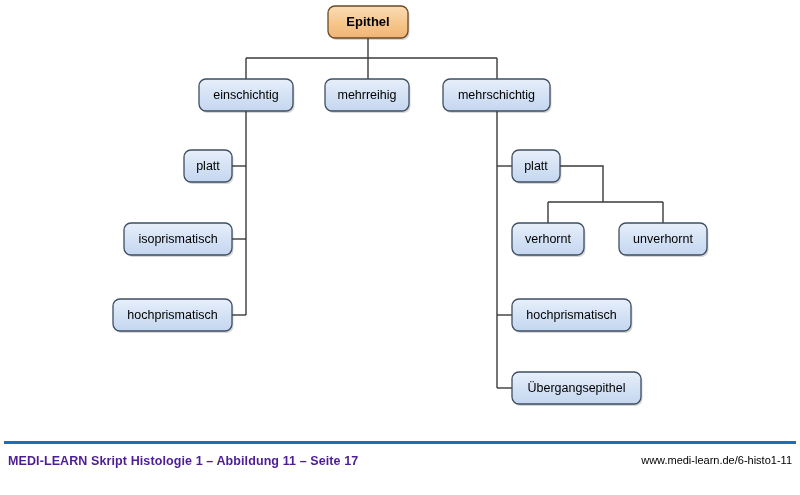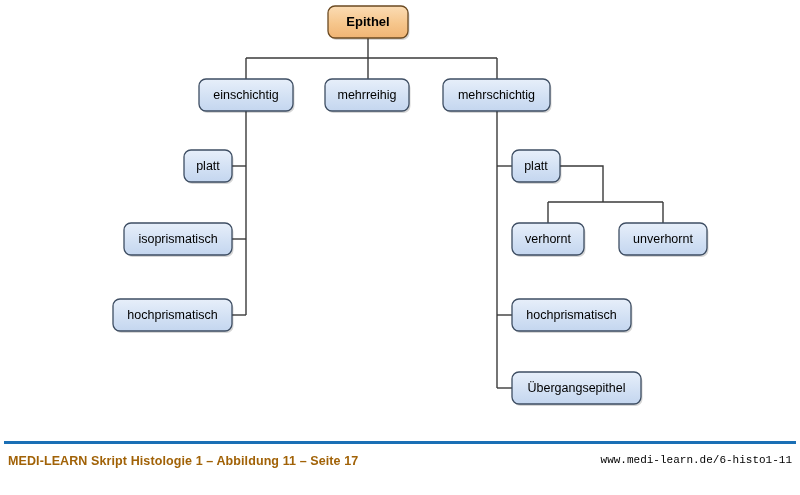--- a/index.html
+++ b/index.html
@@ -57,29 +57,29 @@
     position: absolute;
     left: 8px;
     top: 22px;
     width: 560px;
   }
   .footer-line {
     font-family: "Liberation Sans", sans-serif;
     font-size: 12.5px;
     font-weight: bold;
     letter-spacing: 0.1px;
-    color: #a16207;
+    color: #4c1d95;
     line-height: 19px;
     white-space: nowrap;
   }
   .footer-url {
     position: absolute;
     right: 8px;
     top: 24px;
-    font-family: Liberation Mono, monospace;
+    font-family: Liberation Sans, sans-serif;
     font-size: 11px;
     color: #000000;
     white-space: nowrap;
   }
 </style>
 </head>
 <body>
 
 <div id="figure">
   <svg id="diagram-svg" width="800" height="430" viewBox="0 0 800 430">

